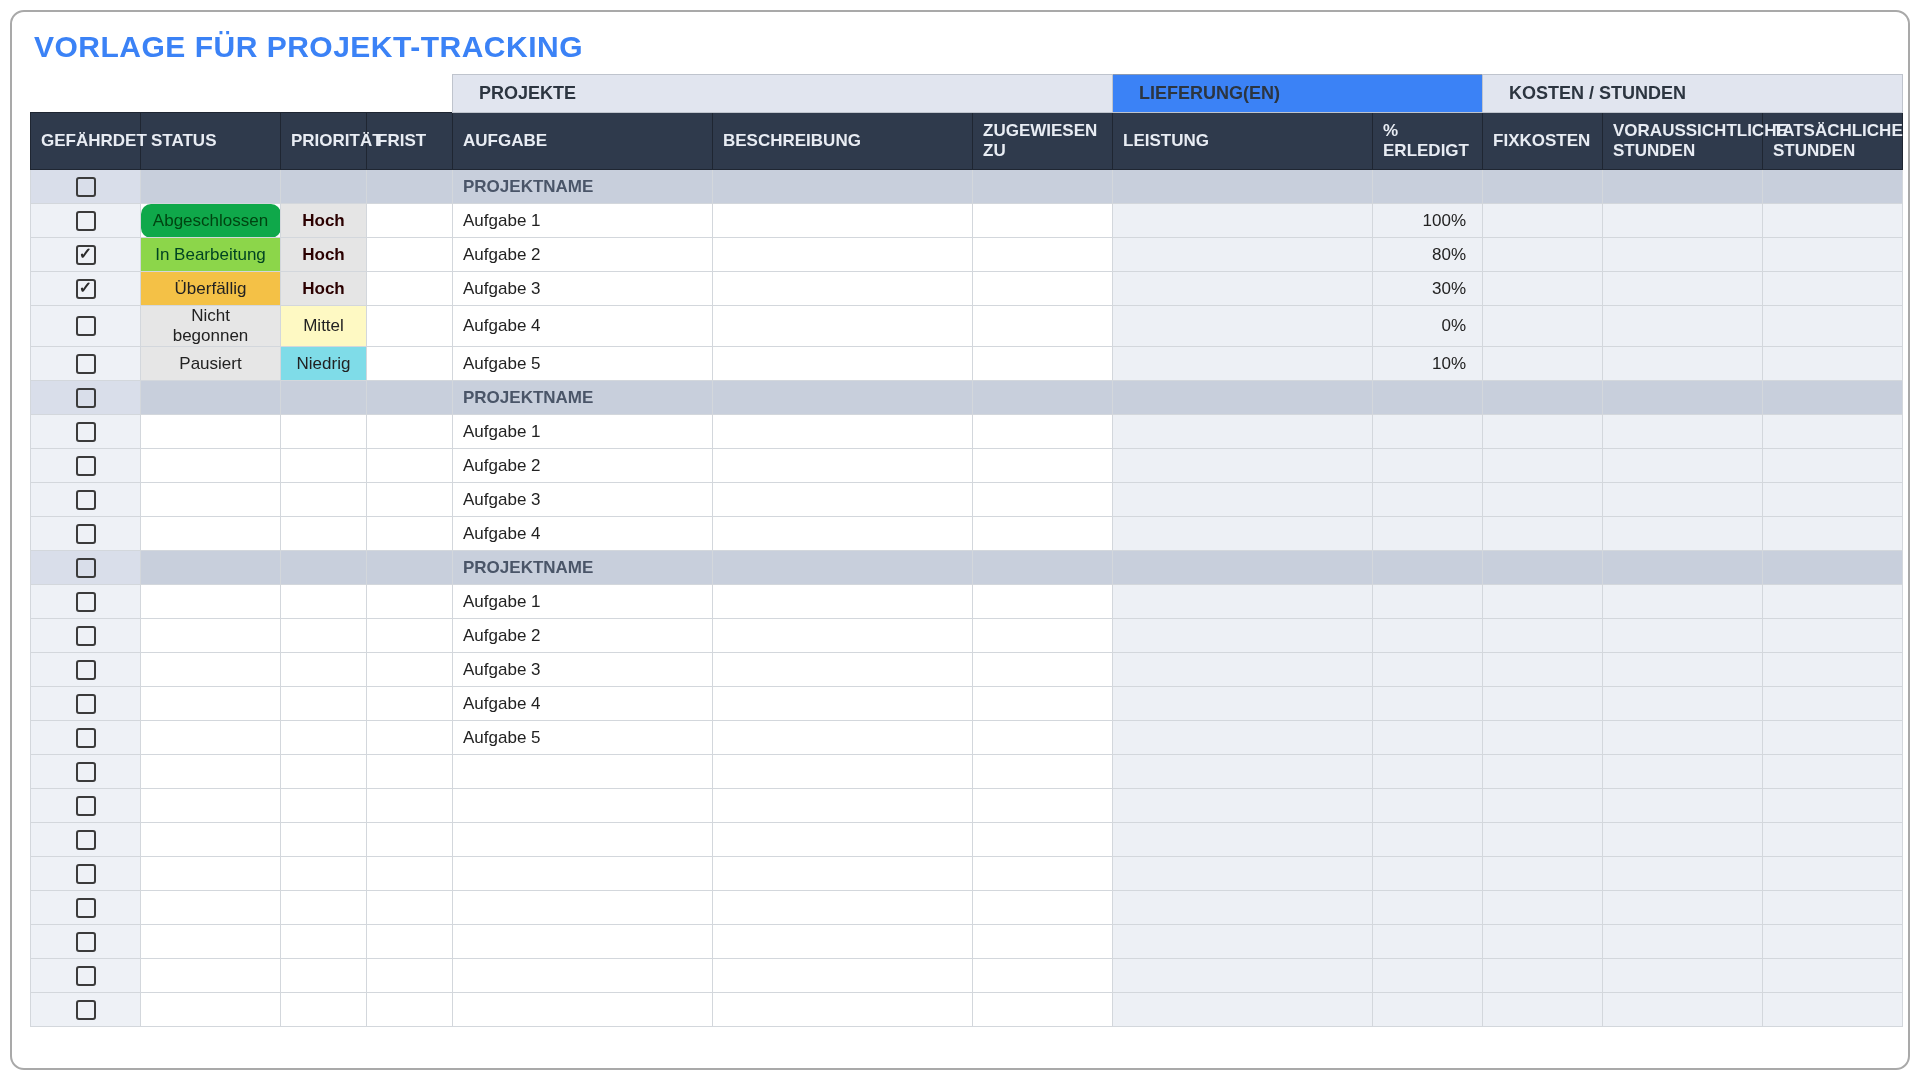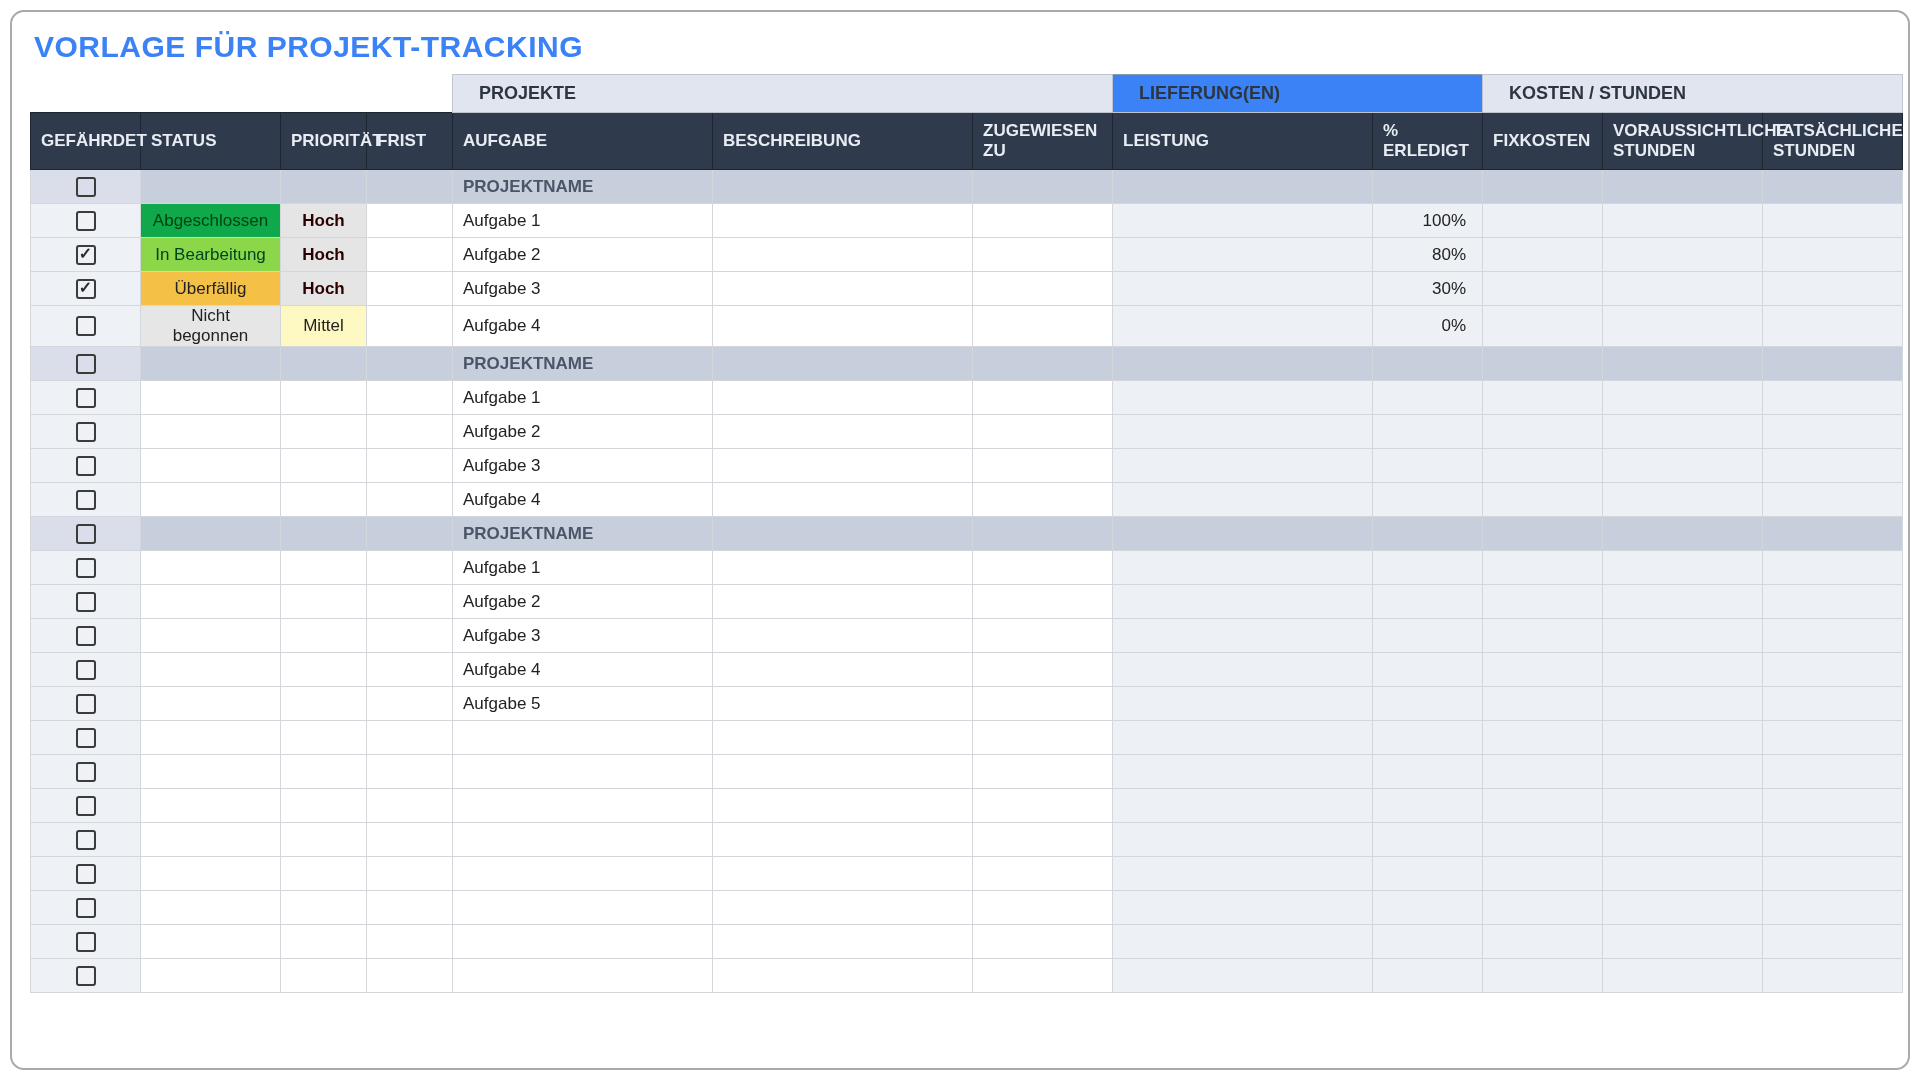--- a/index.html
+++ b/index.html
@@ -85,21 +85,21 @@
   .projrow td.checkcell { background:#d9deea; text-align:center; }
 
   
   .r-neutral td.first { background:#eef1f6; }
   .r-neutral .perf, .r-neutral .done, .r-neutral .fix, .r-neutral .est, .r-neutral .act { background:#edf0f5; }
 
   .task { }
   .done { text-align:right; padding-right:16px; }
 
   
-  .s-abgeschlossen { background:#0fa84a; color:#041; }
+  .s-abgeschlossen { background:#0fa84a; color:#041;border-radius:10px; }
   .s-in-bearbeitung { background:#8cd64a; color:#042; }
   .s-ueberfaellig { background:#f4c146; }
   .s-nicht-begonnen { background:#e6e6e6; }
   .s-pausiert { background:#e6e6e6; }
   
   .p-hoch { background:#e5e5e5; color:#2b0000;font-weight:bold; }
   .p-mittel { background:#fef9c3; }
   .p-niedrig { background:#7fdce8; }
 
   
@@ -215,20 +215,34 @@
             <td></td>
             <td class="task">Aufgabe 4</td>
             <td></td>
             <td></td>
             <td class="perf"></td>
             <td class="done">0%</td>
             <td class="fix"></td>
             <td class="est"></td>
             <td class="act"></td>
           </tr>
+          <tr class="row r-neutral">
+            <td class="checkcell first"><span class="cb"></span></td>
+            <td class="s-pausiert" style="text-align: center;">Pausiert</td>
+            <td class="p-niedrig" style="text-align: center;">Niedrig</td>
+            <td></td>
+            <td class="task">Aufgabe 5</td>
+            <td></td>
+            <td></td>
+            <td class="perf"></td>
+            <td class="done">10%</td>
+            <td class="fix"></td>
+            <td class="est"></td>
+            <td class="act"></td>
+          </tr>
           <tr class="row projrow">
             <td class="checkcell first"><span class="cb"></span></td>
             <td></td>
             <td></td>
             <td></td>
             <td class="task">PROJEKTNAME</td>
             <td></td>
             <td></td>
             <td class="perf"></td>
             <td class="done"></td>

